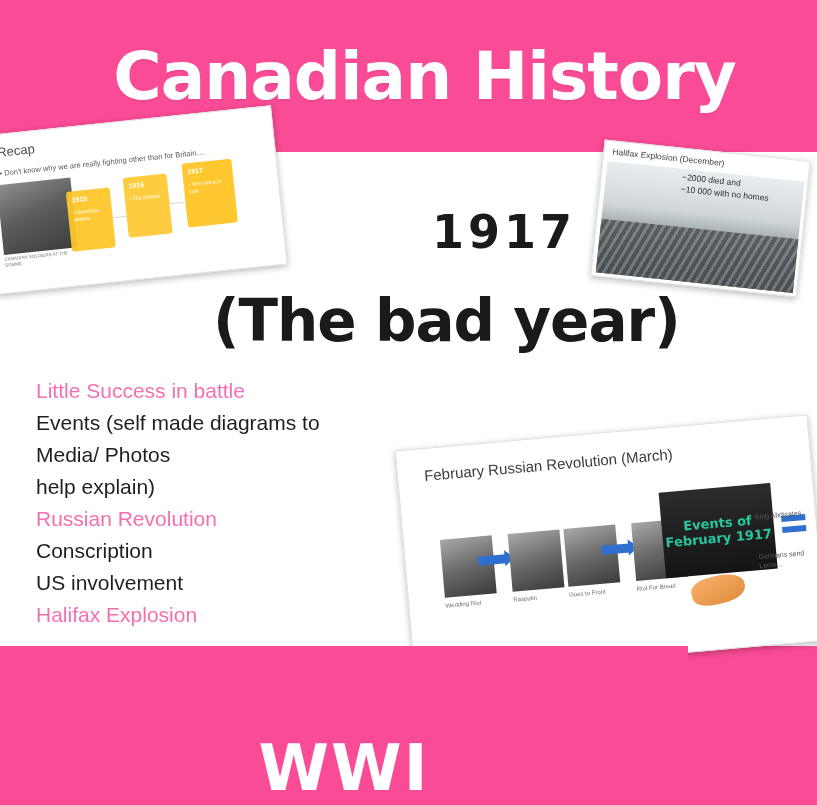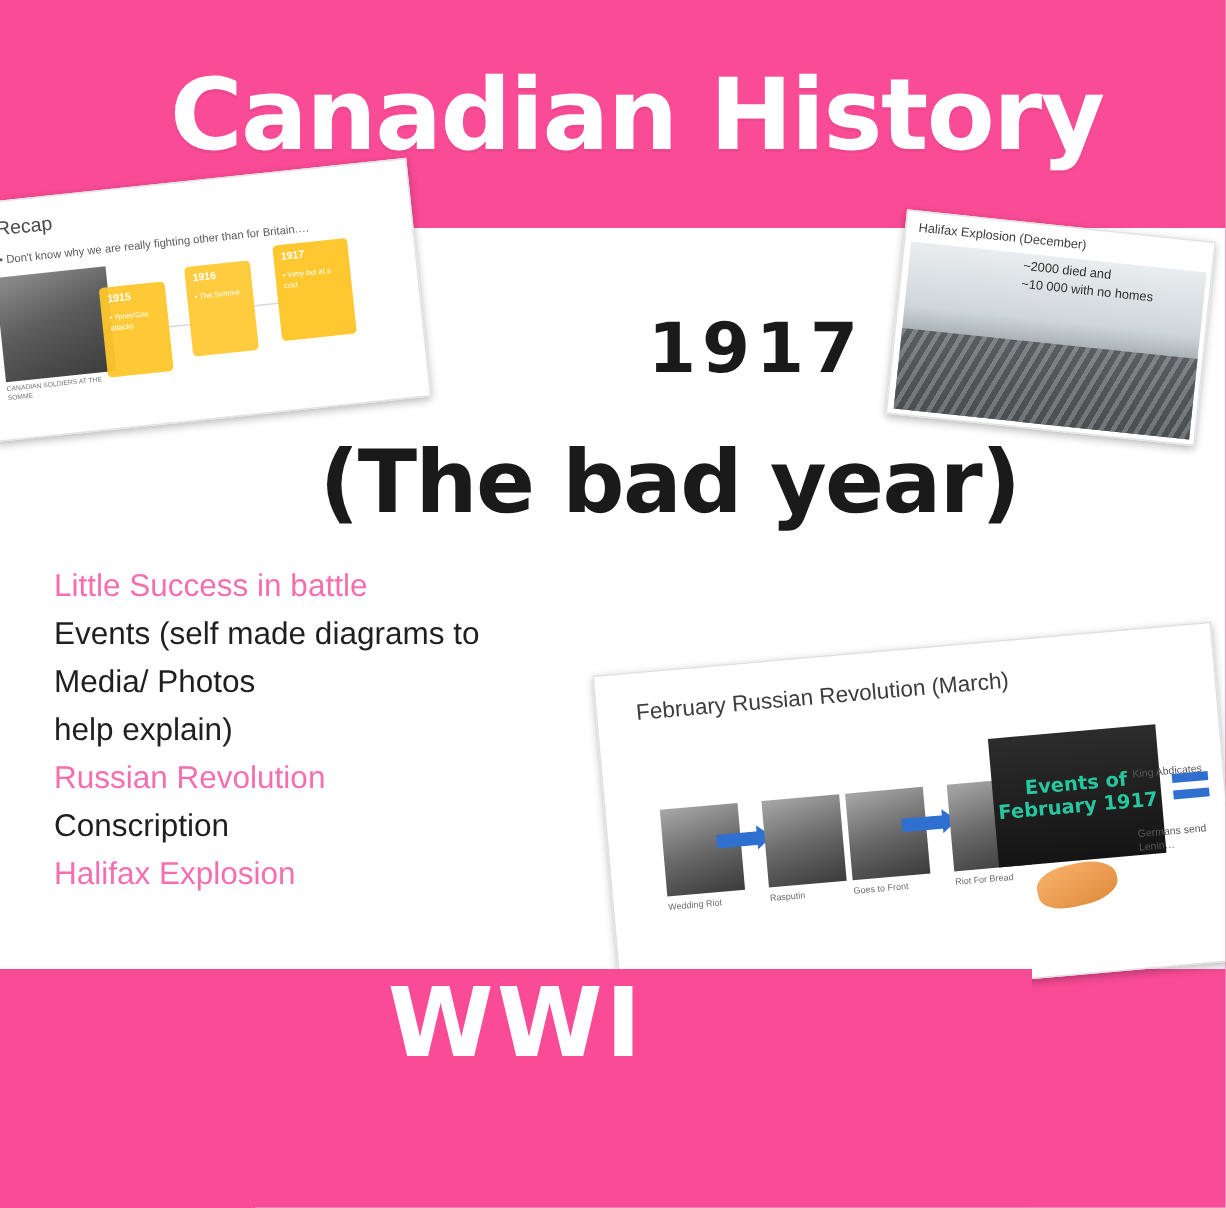--- a/index.html
+++ b/index.html
@@ -52,21 +52,21 @@
   }
   
   .footer {
     position: absolute;
     top: 646px;
     left: 0;
     width: 688px;
     height: 159px;
     background: #fa4b96;
     display: flex;
-    align-items: flex-start;
+    align-items: flex-end;
     justify-content: center;
   }
   .footer-title {
     color: #ffffff;
     font-size: 64px;
     font-weight: bold;
     letter-spacing: 2px;
     font-family: "DejaVu Sans", sans-serif;
   }
   
@@ -381,20 +381,21 @@
   <div class="year-heading">1917</div>
   <div class="subtitle-heading">(The bad year)</div>
 
   <div class="topic-list">
     <div class="topic-item pink">Little Success in battle</div>
     <div class="topic-item">Events (self made diagrams to</div>
     <div class="topic-item">Media/ Photos</div>
     <div class="topic-item">help explain)</div>
     <div class="topic-item pink">Russian Revolution</div>
     <div class="topic-item">Conscription</div>
+    <div class="topic-item">US involvement</div>
     <div class="topic-item pink">Halifax Explosion</div>
   </div>
 
   <div class="slide slide-russia">
     <div class="russia-title">February Russian Revolution (March)</div>
 
     <div class="ru-img ru1"></div>
     <div class="ru-cap ru1">Wedding Riot</div>
 
     <div class="arrow a1"></div>

